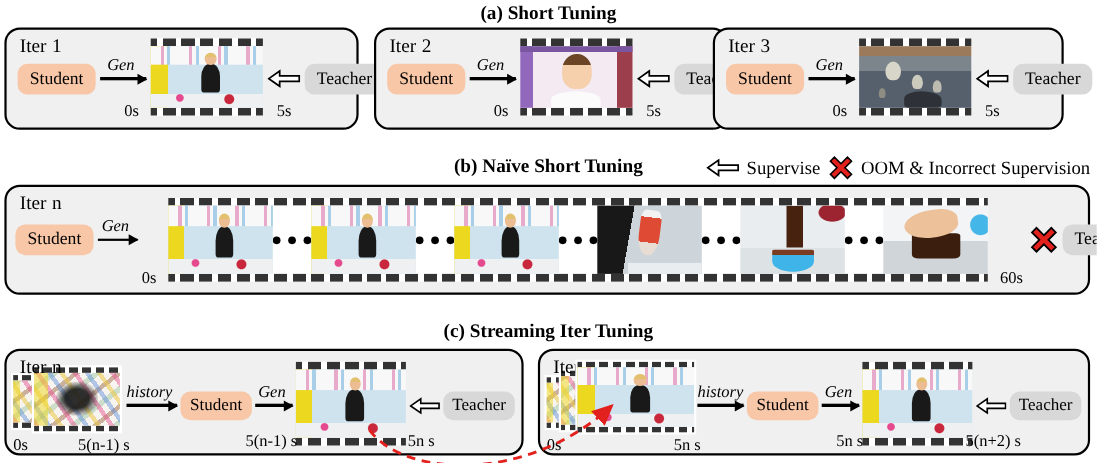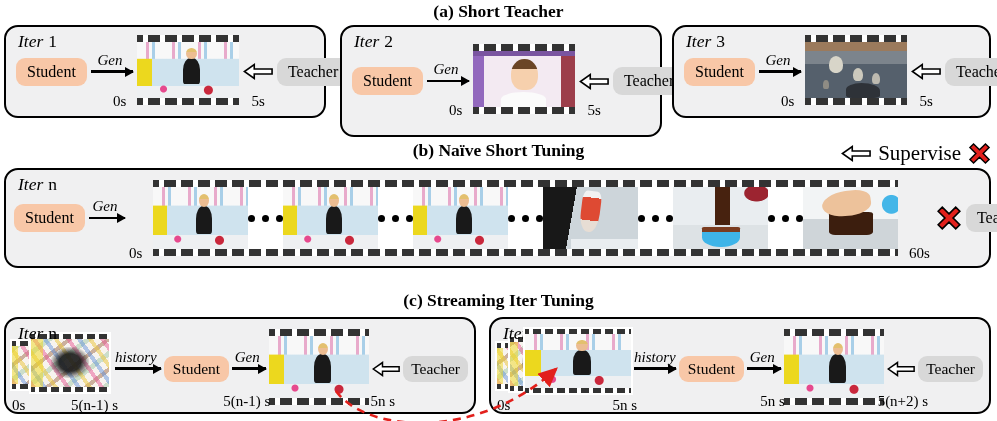--- a/index.html
+++ b/index.html
@@ -13,28 +13,28 @@
   }
   #title-a{top:1px}
   #title-b{top:140px}
   #title-c{top:290px}
 
   .panel{
     position:absolute;background:var(--panel,#F0F0F1);
     border:2.5px solid #000;border-radius:14px;box-sizing:border-box;
   }
   #box-a1{left:4px;top:25px;width:322px;height:93px}
-  #box-a2{left:340px;top:25px;width:322px;height:112px}
-  #box-a3{left:672px;top:25px;width:319px;height:93px}
+  #box-a2{left:340px;top:25px;width:322px;height:93px}
+  #box-a3{left:648px;top:25px;width:319px;height:93px}
   #box-b {left:4px;top:168px;width:987px;height:100px}
   #box-c1{left:4px;top:317px;width:472px;height:97px}
   #box-c2{left:489px;top:317px;width:502px;height:97px}
 
   .iter{position:absolute;left:12px;top:4px;font-size:17.5px;z-index:3}
-  .iter .it{font-style:italic}
+  .iter .it{}
   .iter .num{margin-left:5px}
 
   .row{display:flex;align-items:center;height:100%;box-sizing:border-box;
        padding:0 10px;justify-content:space-between;gap:4px}
 
   .student{background:var(--student,#F8C7A7);border-radius:9px;padding:5px 11px;
            font-size:16px;white-space:nowrap;flex:0 0 auto}
   .teacher{background:var(--teacher,#D8D8D8);border-radius:9px;padding:5px 11px;
            font-size:16px;white-space:nowrap;flex:0 0 auto}
 
@@ -74,21 +74,21 @@
   .bt1{position:absolute;right:-32px;bottom:-6px;font-size:15px}
 
   
   .thumbs{position:relative;flex:0 0 auto;height:84px}
   .thumb{position:absolute;background:#fff;box-shadow:0 0 0 2px #fff}
   .thumb .fbar{height:5px;background:repeating-linear-gradient(90deg,#333 0 4px,#fff 4px 8px,#333 8px 12px)}
   .ht0{position:absolute;left:0;bottom:-3px;font-size:15px;white-space:nowrap}
   .ht1{position:absolute;right:-6px;bottom:-3px;font-size:15px;white-space:nowrap}
 
   .legend{position:absolute;top:141px;right:6px;display:flex;align-items:center;gap:7px;z-index:4}
-  .legend span{font-size:21px;white-space:nowrap}
+  .legend span{font-size:17px;white-space:nowrap}
 
   #red-link{position:absolute;left:0;top:0;pointer-events:none;z-index:6}
 
   
   .sc-kitchen{
     background:
       radial-gradient(circle at 26% 84%, #e64a8e 0 3px, rgba(0,0,0,0) 4px),
       radial-gradient(circle at 70% 86%, #c9283c 0 4px, rgba(0,0,0,0) 5px),
       linear-gradient(to top, #eef0f2 0 22%, rgba(0,0,0,0) 22%),
       repeating-linear-gradient(90deg, #f8f8f8 0 9px, #e8aacb 9px 12px, #f8f8f8 12px 15px, #a9cfe8 15px 18px, #f8f8f8 18px 26px),
@@ -146,36 +146,37 @@
       linear-gradient(90deg, rgba(238,216,30,.5) 0 16%, rgba(0,0,0,0) 16%),
       repeating-linear-gradient(55deg, rgba(231,90,150,.5) 0 4px, rgba(0,0,0,0) 4px 9px, rgba(90,140,220,.45) 9px 13px, rgba(0,0,0,0) 13px 18px, rgba(235,200,70,.55) 18px 22px, rgba(0,0,0,0) 22px 28px),
       repeating-linear-gradient(-38deg, rgba(140,190,150,.4) 0 5px, rgba(0,0,0,0) 5px 12px, rgba(150,95,60,.45) 12px 16px, rgba(0,0,0,0) 16px 24px),
       #f7f3ee}
   .sc-blur.fig::before{content:"";position:absolute;left:26%;top:18%;width:48%;height:64%;
     background:radial-gradient(ellipse at 50% 50%, rgba(25,25,25,.9) 0 40%, rgba(25,25,25,0) 75%)}
 </style>
 </head>
 <body>
 
-<div class="ptitle" id="title-a">(a) Short Teacher</div>
+<div class="ptitle" id="title-a">(a) Short Tuning</div>
 <div class="ptitle" id="title-b">(b) Naïve Short Tuning</div>
 <div class="ptitle" id="title-c">(c) Streaming Iter Tuning</div>
 
 <div class="legend">
   <span class="suparrow">
     <svg width="30" height="17" viewBox="0 0 32 18">
         <path d="M31 6.4 L12 6.4 L12 1.6 L1.5 9 L12 16.4 L12 11.6 L31 11.6 Z" fill="#fff" stroke="#000" stroke-width="1.7"></path>
       </svg>
   </span>
   <span>Supervise</span>
   <span class="xicon">
     <svg width="23" height="23" viewBox="0 0 24 24">
         <path d="M12 8.2 L18.2 2 L22 5.8 L15.8 12 L22 18.2 L18.2 22 L12 15.8 L5.8 22 L2 18.2 L8.2 12 L2 5.8 L5.8 2 Z" fill="#E2201C" stroke="#000" stroke-width="1.5"></path>
       </svg>
   </span>
+  <span>OOM &amp; Incorrect Supervision</span>
 </div>
 
 <div class="panel" id="box-a1">
   <div class="iter"><span class="it">Iter</span><span class="num">1</span></div>
   <div class="row">
     <div class="student">Student</div>
     <div class="genarrow" style="width:42px">
       <span class="alabel">Gen</span>
       <span class="aline"></span>
     </div>

